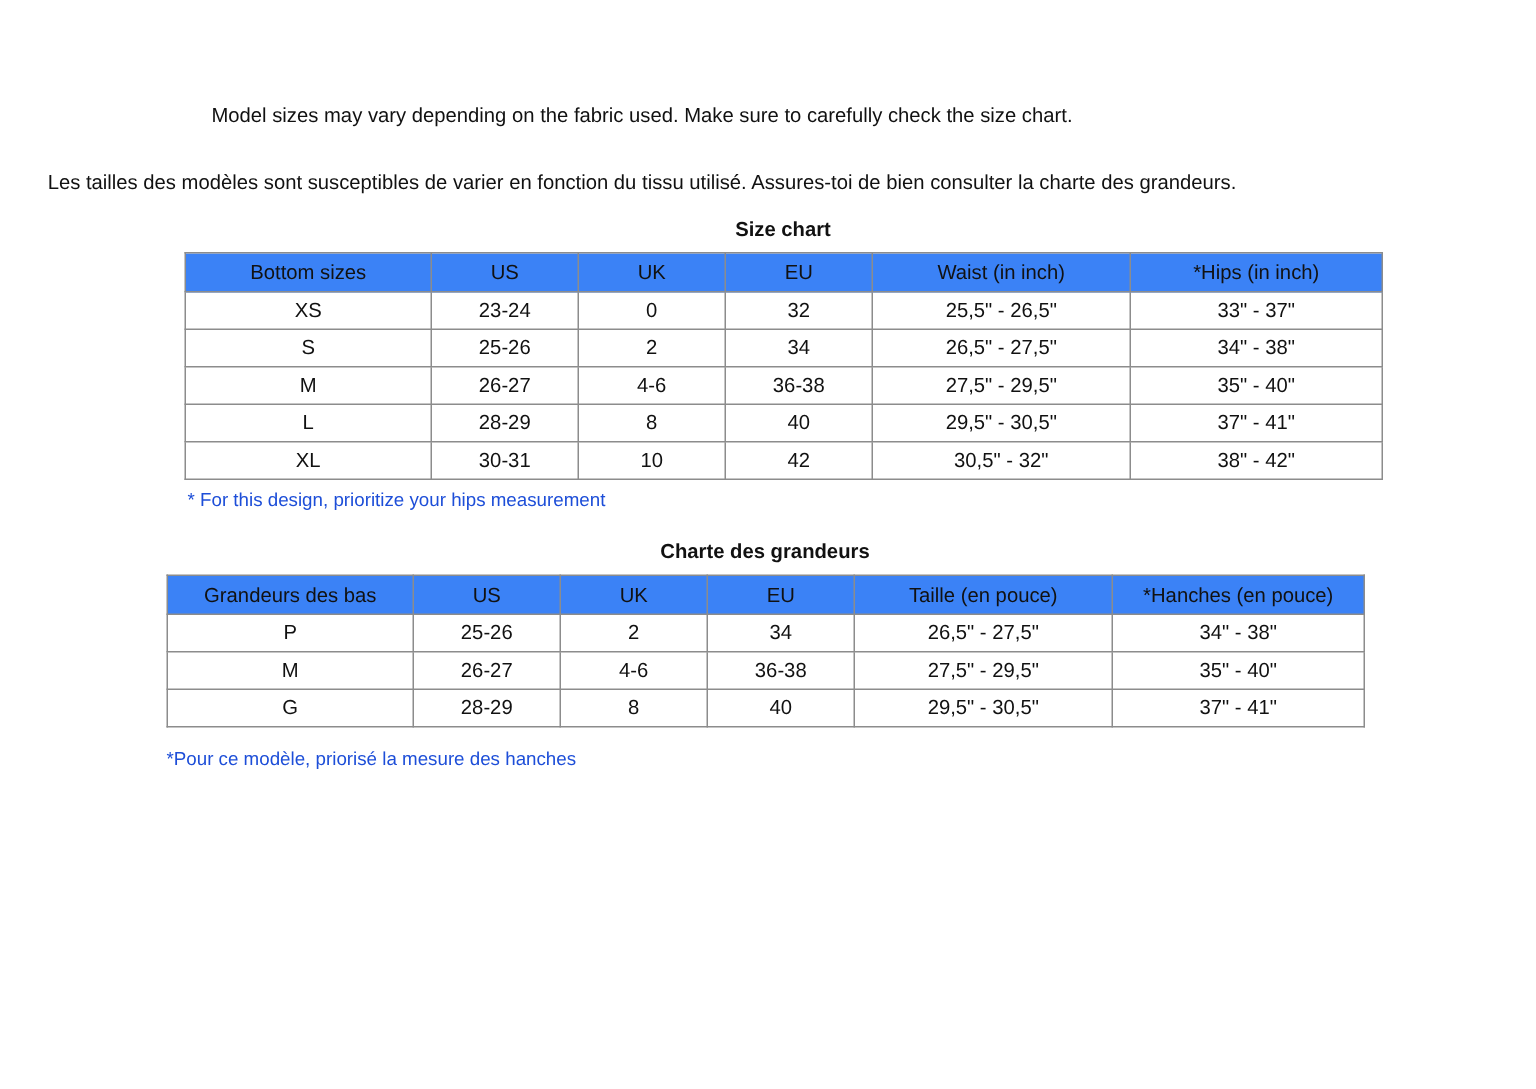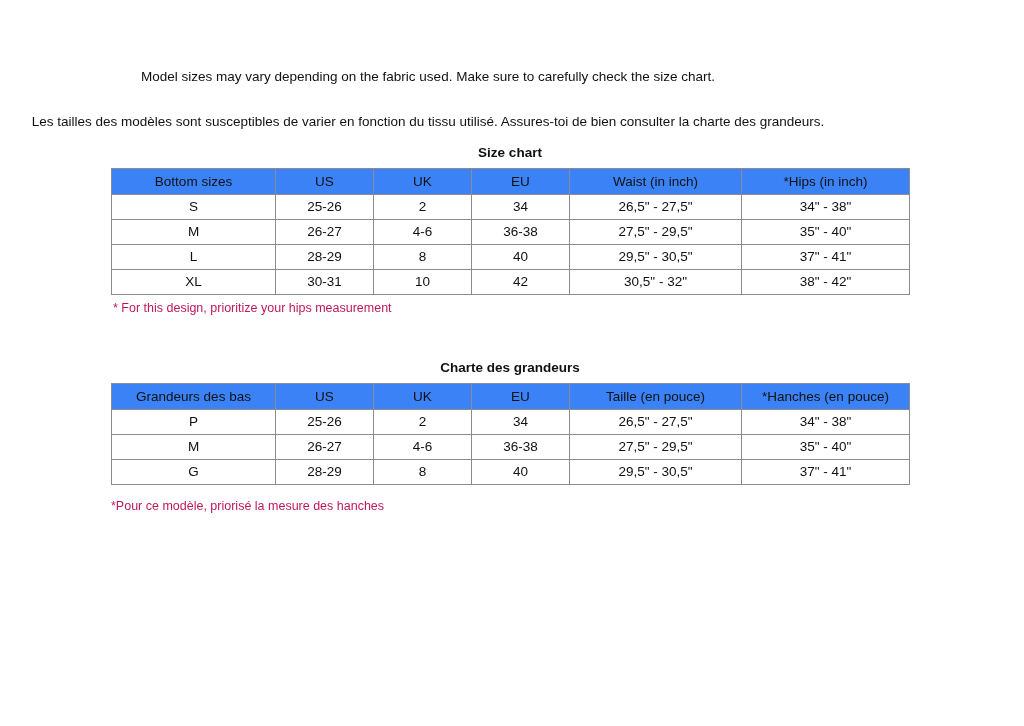--- a/index.html
+++ b/index.html
@@ -35,21 +35,21 @@
     position: absolute;
     top: 113px;
     left: 0;
     right: 0;
   }
   .chart-block {
     position: absolute;
     left: 111px;
     width: 798px;
   }
-  .chart-block.en { top: 145px; }
+  .chart-block.en { top: 145px; margin-left: 12px; }
   .chart-block.fr { top: 360px; }
 
   .chart-title {
     text-align: center;
     font-size: 13.5px;
     font-weight: bold;
     margin-bottom: 8px;
     color: #111;
   }
   table.size-table {
@@ -75,21 +75,21 @@
   }
   col.c0 { width: 164px; }
   col.c1 { width: 98px; }
   col.c2 { width: 98px; }
   col.c3 { width: 98px; }
   col.c4 { width: 172px; }
   col.c5 { width: 168px; }
 
   .footnote {
     font-size: 12.5px;
-    color: #be185d;
+    color: #1d4ed8;
     margin-top: 6px;
     padding-left: 2px;
   }
   .footnote.fr {
     margin-top: 14px;
     padding-left: 0px;
   }
 </style>
 </head>
 <body>
@@ -115,20 +115,28 @@
           <th>Bottom sizes</th>
           <th>US</th>
           <th>UK</th>
           <th>EU</th>
           <th>Waist (in inch)</th>
           <th>*Hips (in inch)</th>
         </tr>
       </thead>
       <tbody>
         <tr>
+          <td>XS</td>
+          <td>23-24</td>
+          <td>0</td>
+          <td>32</td>
+          <td>25,5" - 26,5"</td>
+          <td>33" - 37"</td>
+        </tr>
+        <tr>
           <td>S</td>
           <td>25-26</td>
           <td>2</td>
           <td>34</td>
           <td>26,5" - 27,5"</td>
           <td>34" - 38"</td>
         </tr>
         <tr>
           <td>M</td>
           <td>26-27</td>

